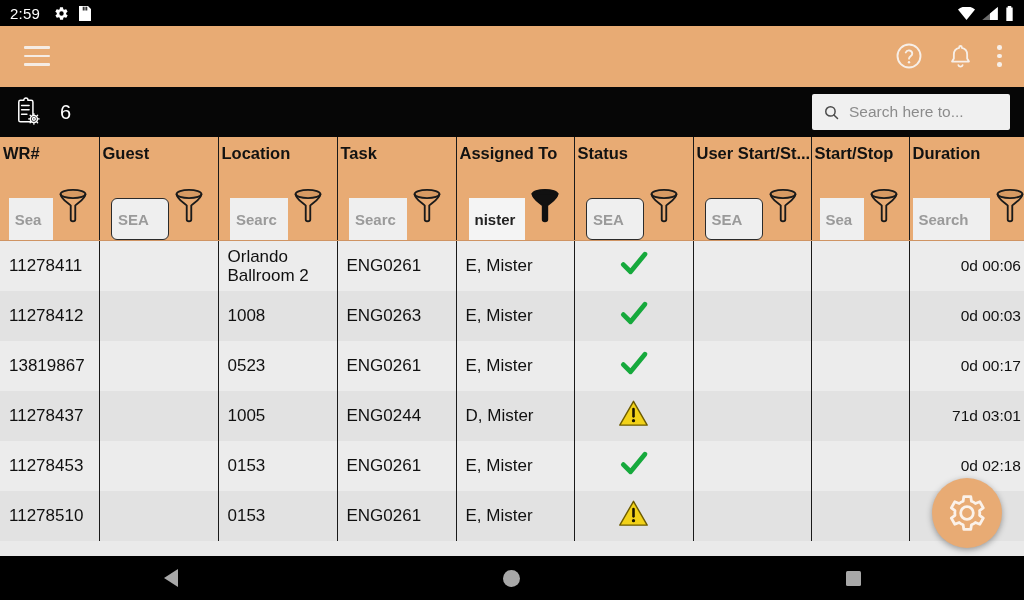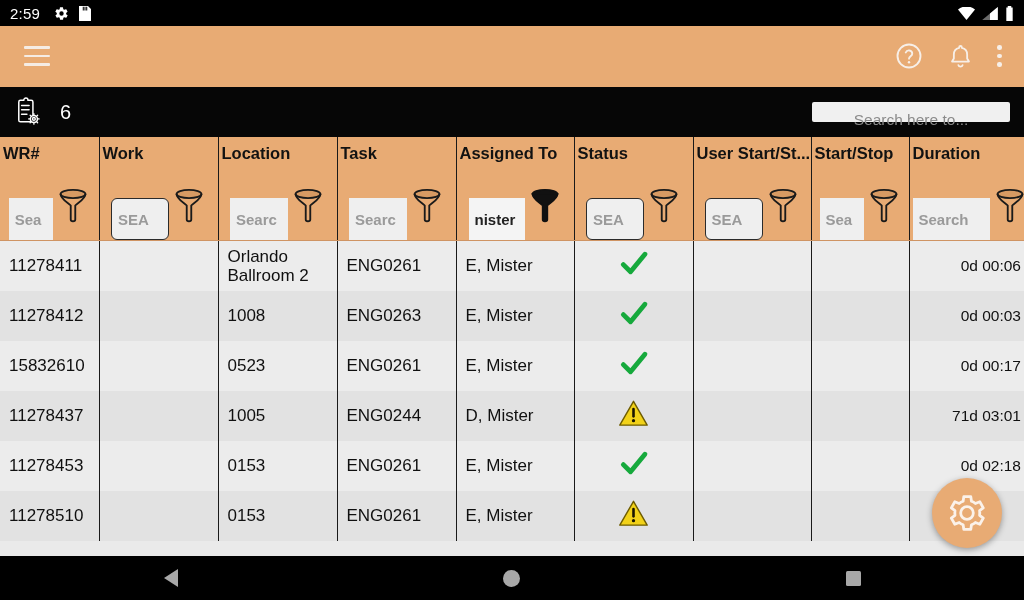--- a/index.html
+++ b/index.html
@@ -43,22 +43,22 @@
   
   .searchbar {
     position: absolute; left: 0; top: 86px; width: 1024px; height: 51px;
     background: #060606; display: flex; align-items: center; padding: 0 8px;
     border-top: 1px solid #e8ab74;
   }
   .count-chip { display: flex; align-items: center; gap: 18px; margin-left: 6px; }
   .count-num { color: #fff; font-size: 20px; }
   .sb-fill { flex: 1; }
   .search-box {
-    width: 198px; height: 20px; background: #f0f0f0; border-radius: 2px;
-    display: flex; align-items: center; gap: 9px; padding: 0 11px; margin-right: 6px; flex-direction: column;
+    width: 198px; height: 36px; background: #f0f0f0; border-radius: 2px;
+    display: flex; align-items: center; gap: 9px; padding: 0 11px; margin-right: 6px;
   }
   .search-ph { color: #8b8b8b; font-size: 15.5px; white-space: nowrap; }
 
   
   .table-wrap {
     position: absolute; left: 0; top: 137px; width: 1024px; height: 420px;
     background: #eaeaea; overflow: hidden;
   }
   table.grid { border-collapse: collapse; table-layout: fixed; width: 1030px; }
   table.grid th, table.grid td {
@@ -216,21 +216,21 @@
                 <span>Sea</span>
               </div>
               <svg class="funnel" width="34" height="40" viewBox="0 0 24 28" fill="none" stroke="#1a1a1a" stroke-width="1.3">
                 <path d="M3.2 6.2c0 1.6 3.9 2.9 8.8 2.9s8.8-1.3 8.8-2.9S16.9 3.3 12 3.3 3.2 4.6 3.2 6.2z" fill="#d79a63"></path>
                 <path d="M3.2 6.2c0 3.6 6 6.6 7.2 8.2v9.8c0 .8.6 1.3 1.6 1.3s1.6-.5 1.6-1.3v-9.8c1.2-1.6 7.2-4.6 7.2-8.2" fill="none"></path>
               </svg>
             </div>
           </th>
 
           <th>
-            <div class="th-label">Work</div>
+            <div class="th-label">Guest</div>
             <div class="th-filterrow">
               <div class="th-input boxed" style="width:58px">
                 <span>SEA</span>
               </div>
               <svg class="funnel" width="34" height="40" viewBox="0 0 24 28" fill="none" stroke="#1a1a1a" stroke-width="1.3">
                 <path d="M3.2 6.2c0 1.6 3.9 2.9 8.8 2.9s8.8-1.3 8.8-2.9S16.9 3.3 12 3.3 3.2 4.6 3.2 6.2z" fill="#d79a63"></path>
                 <path d="M3.2 6.2c0 3.6 6 6.6 7.2 8.2v9.8c0 .8.6 1.3 1.6 1.3s1.6-.5 1.6-1.3v-9.8c1.2-1.6 7.2-4.6 7.2-8.2" fill="none"></path>
               </svg>
             </div>
           </th>
@@ -356,21 +356,21 @@
             <svg width="32" height="32" viewBox="0 0 24 24" fill="none" stroke="#16a93c" stroke-width="3.6" stroke-linecap="round" stroke-linejoin="round">
                 <path d="M4 13.2 9.4 18.6 20.2 5.4"></path>
               </svg>
           </td>
           <td></td>
           <td></td>
           <td class="right" style="border-right:none">0d 00:03</td>
         </tr>
 
         <tr class="even">
-          <td>15832610</td>
+          <td>13819867</td>
           <td></td>
           <td>0523</td>
           <td>ENG0261</td>
           <td>E, Mister</td>
           <td class="center">
             <svg width="32" height="32" viewBox="0 0 24 24" fill="none" stroke="#16a93c" stroke-width="3.6" stroke-linecap="round" stroke-linejoin="round">
                 <path d="M4 13.2 9.4 18.6 20.2 5.4"></path>
               </svg>
           </td>
           <td></td>

